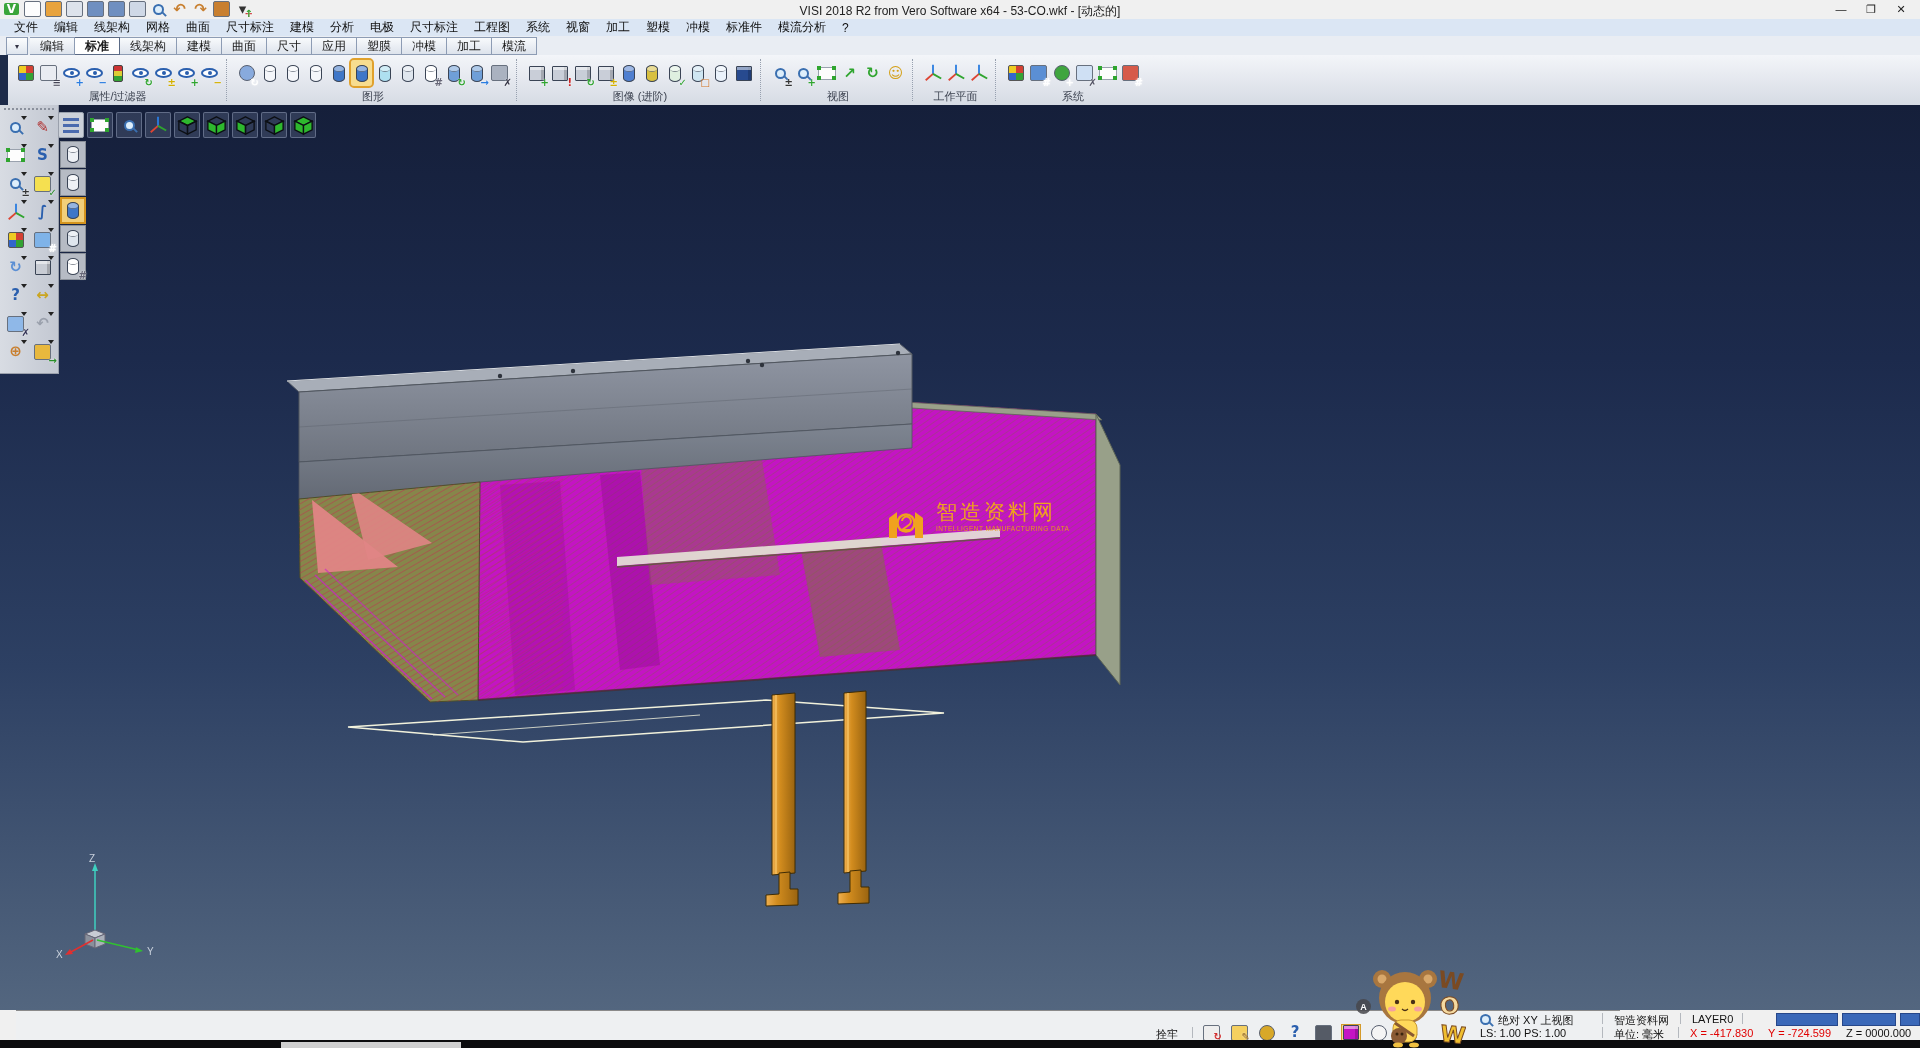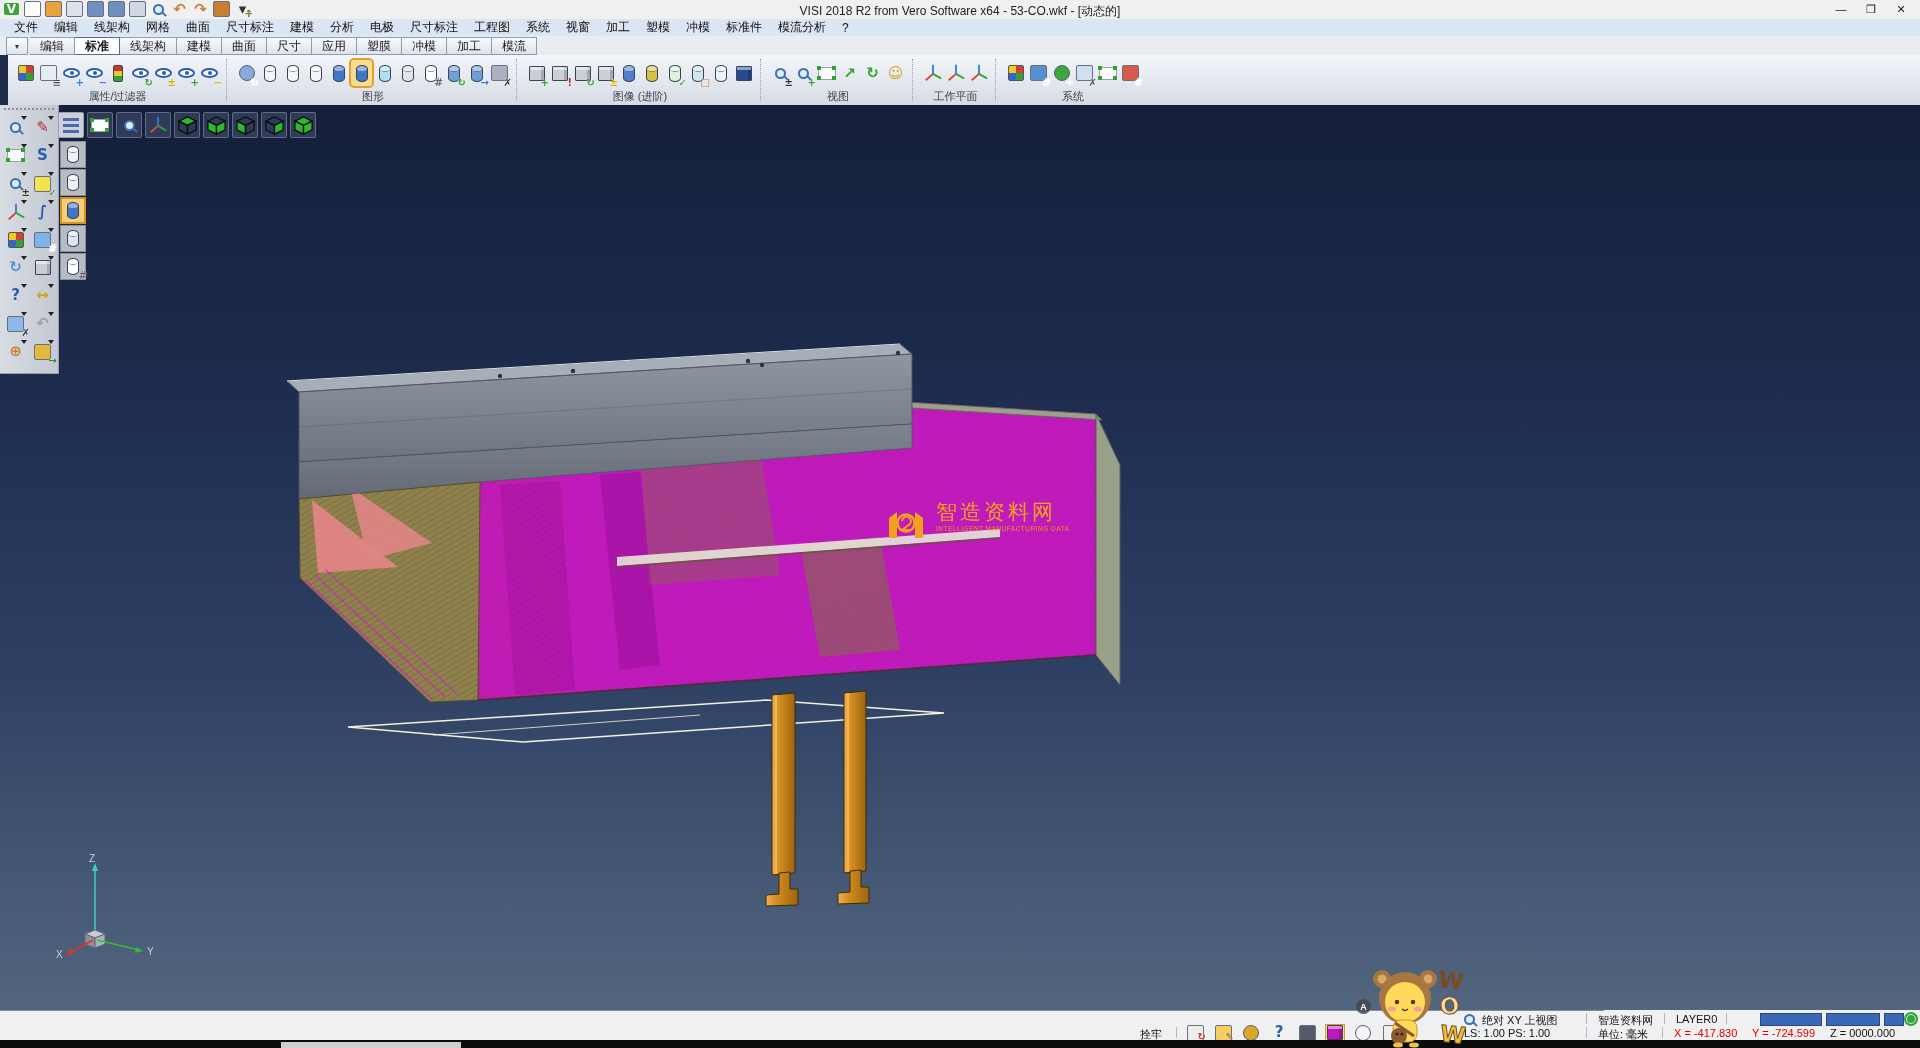--- a/index.html
+++ b/index.html
@@ -66,21 +66,21 @@
   .dkic::after{content:"";position:absolute;top:1px;right:1px;border-left:3px solid transparent;border-right:3px solid transparent;border-top:4px solid #222;}
   
   #strip{position:absolute;left:60px;top:36px;display:flex;flex-direction:column;gap:1px;}
   .stile{width:26px;height:27px;background:#b6bbc4;border:1px solid #8a9099;display:flex;align-items:center;justify-content:center;box-sizing:border-box;}
   .stile.sel{background:#f2cf7a;border:2px solid #d4941e;}
   
   #watermark{position:absolute;left:886px;top:395px;display:flex;align-items:flex-start;gap:10px;pointer-events:none;}
   #wm-text1{font-size:21px;font-weight:normal;letter-spacing:3px;line-height:1.1;}
   #wm-text2{font-size:6.5px;letter-spacing:.5px;margin-top:2px;}
   
-  #statusbar{position:absolute;top:1010px;left:0;width:1604px;height:30px;background:#eef0f2;border-top:1px solid #8a8a8a;font-size:11px;color:#111;}
+  #statusbar{position:absolute;top:1010px;left:16px;width:1604px;height:30px;background:#eef0f2;border-top:1px solid #8a8a8a;font-size:11px;color:#111;}
   .ssep{position:absolute;width:1px;background:#b4b8be;}
   .stxt{position:absolute;white-space:nowrap;}
   .sbox{position:absolute;top:2px;height:11px;background:#3a68b8;border:1px solid #26478a;}
   .stic{position:absolute;top:14px;width:18px;height:15px;display:flex;align-items:center;justify-content:center;}
   .stic.sel{background:#f7dd8f;outline:1px solid #d49a2a;}
   #taskbar{position:absolute;top:1040px;left:0;width:1920px;height:8px;background:#0b0b0d;}
   #task-sliver{position:absolute;left:281px;top:2px;width:180px;height:6px;background:#cfcfcf;}
   #badge-a{position:absolute;left:1356px;top:999px;width:15px;height:15px;border-radius:50%;background:rgba(70,70,75,.85);color:#fff;
     display:flex;align-items:center;justify-content:center;font-size:9px;font-weight:bold;z-index:30;}
   #mascot{position:absolute;left:1366px;top:966px;z-index:40;}

